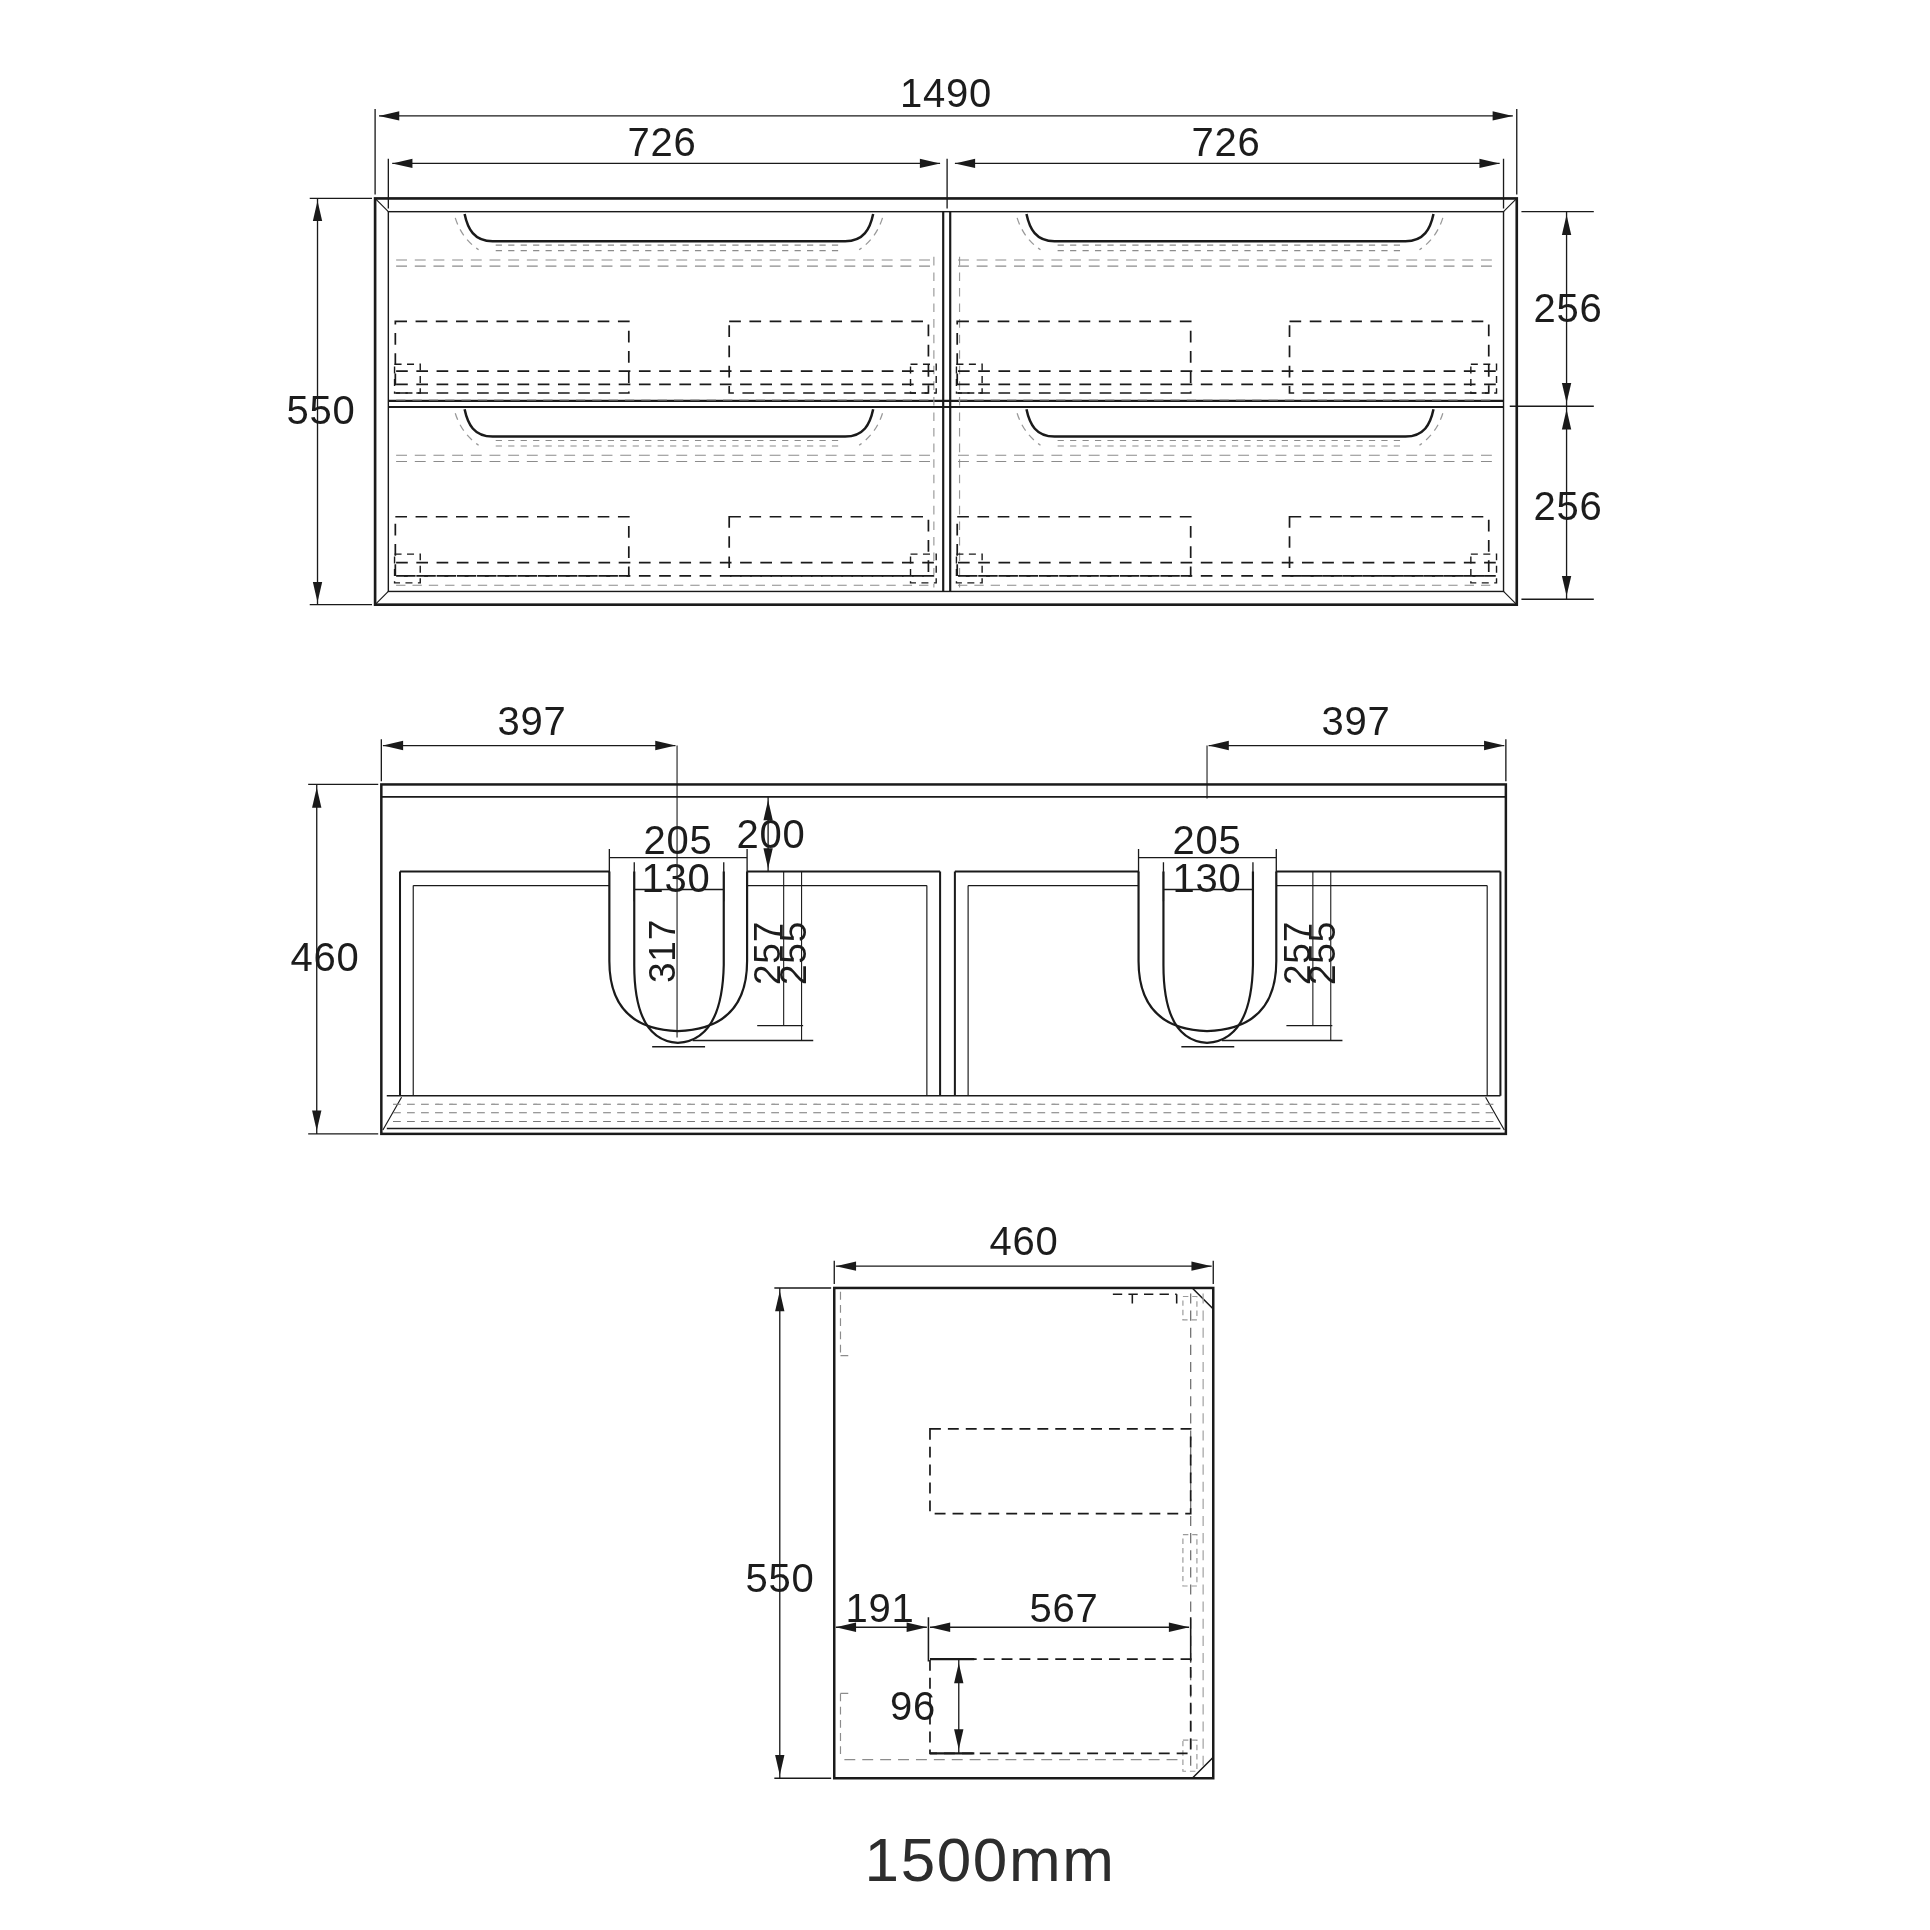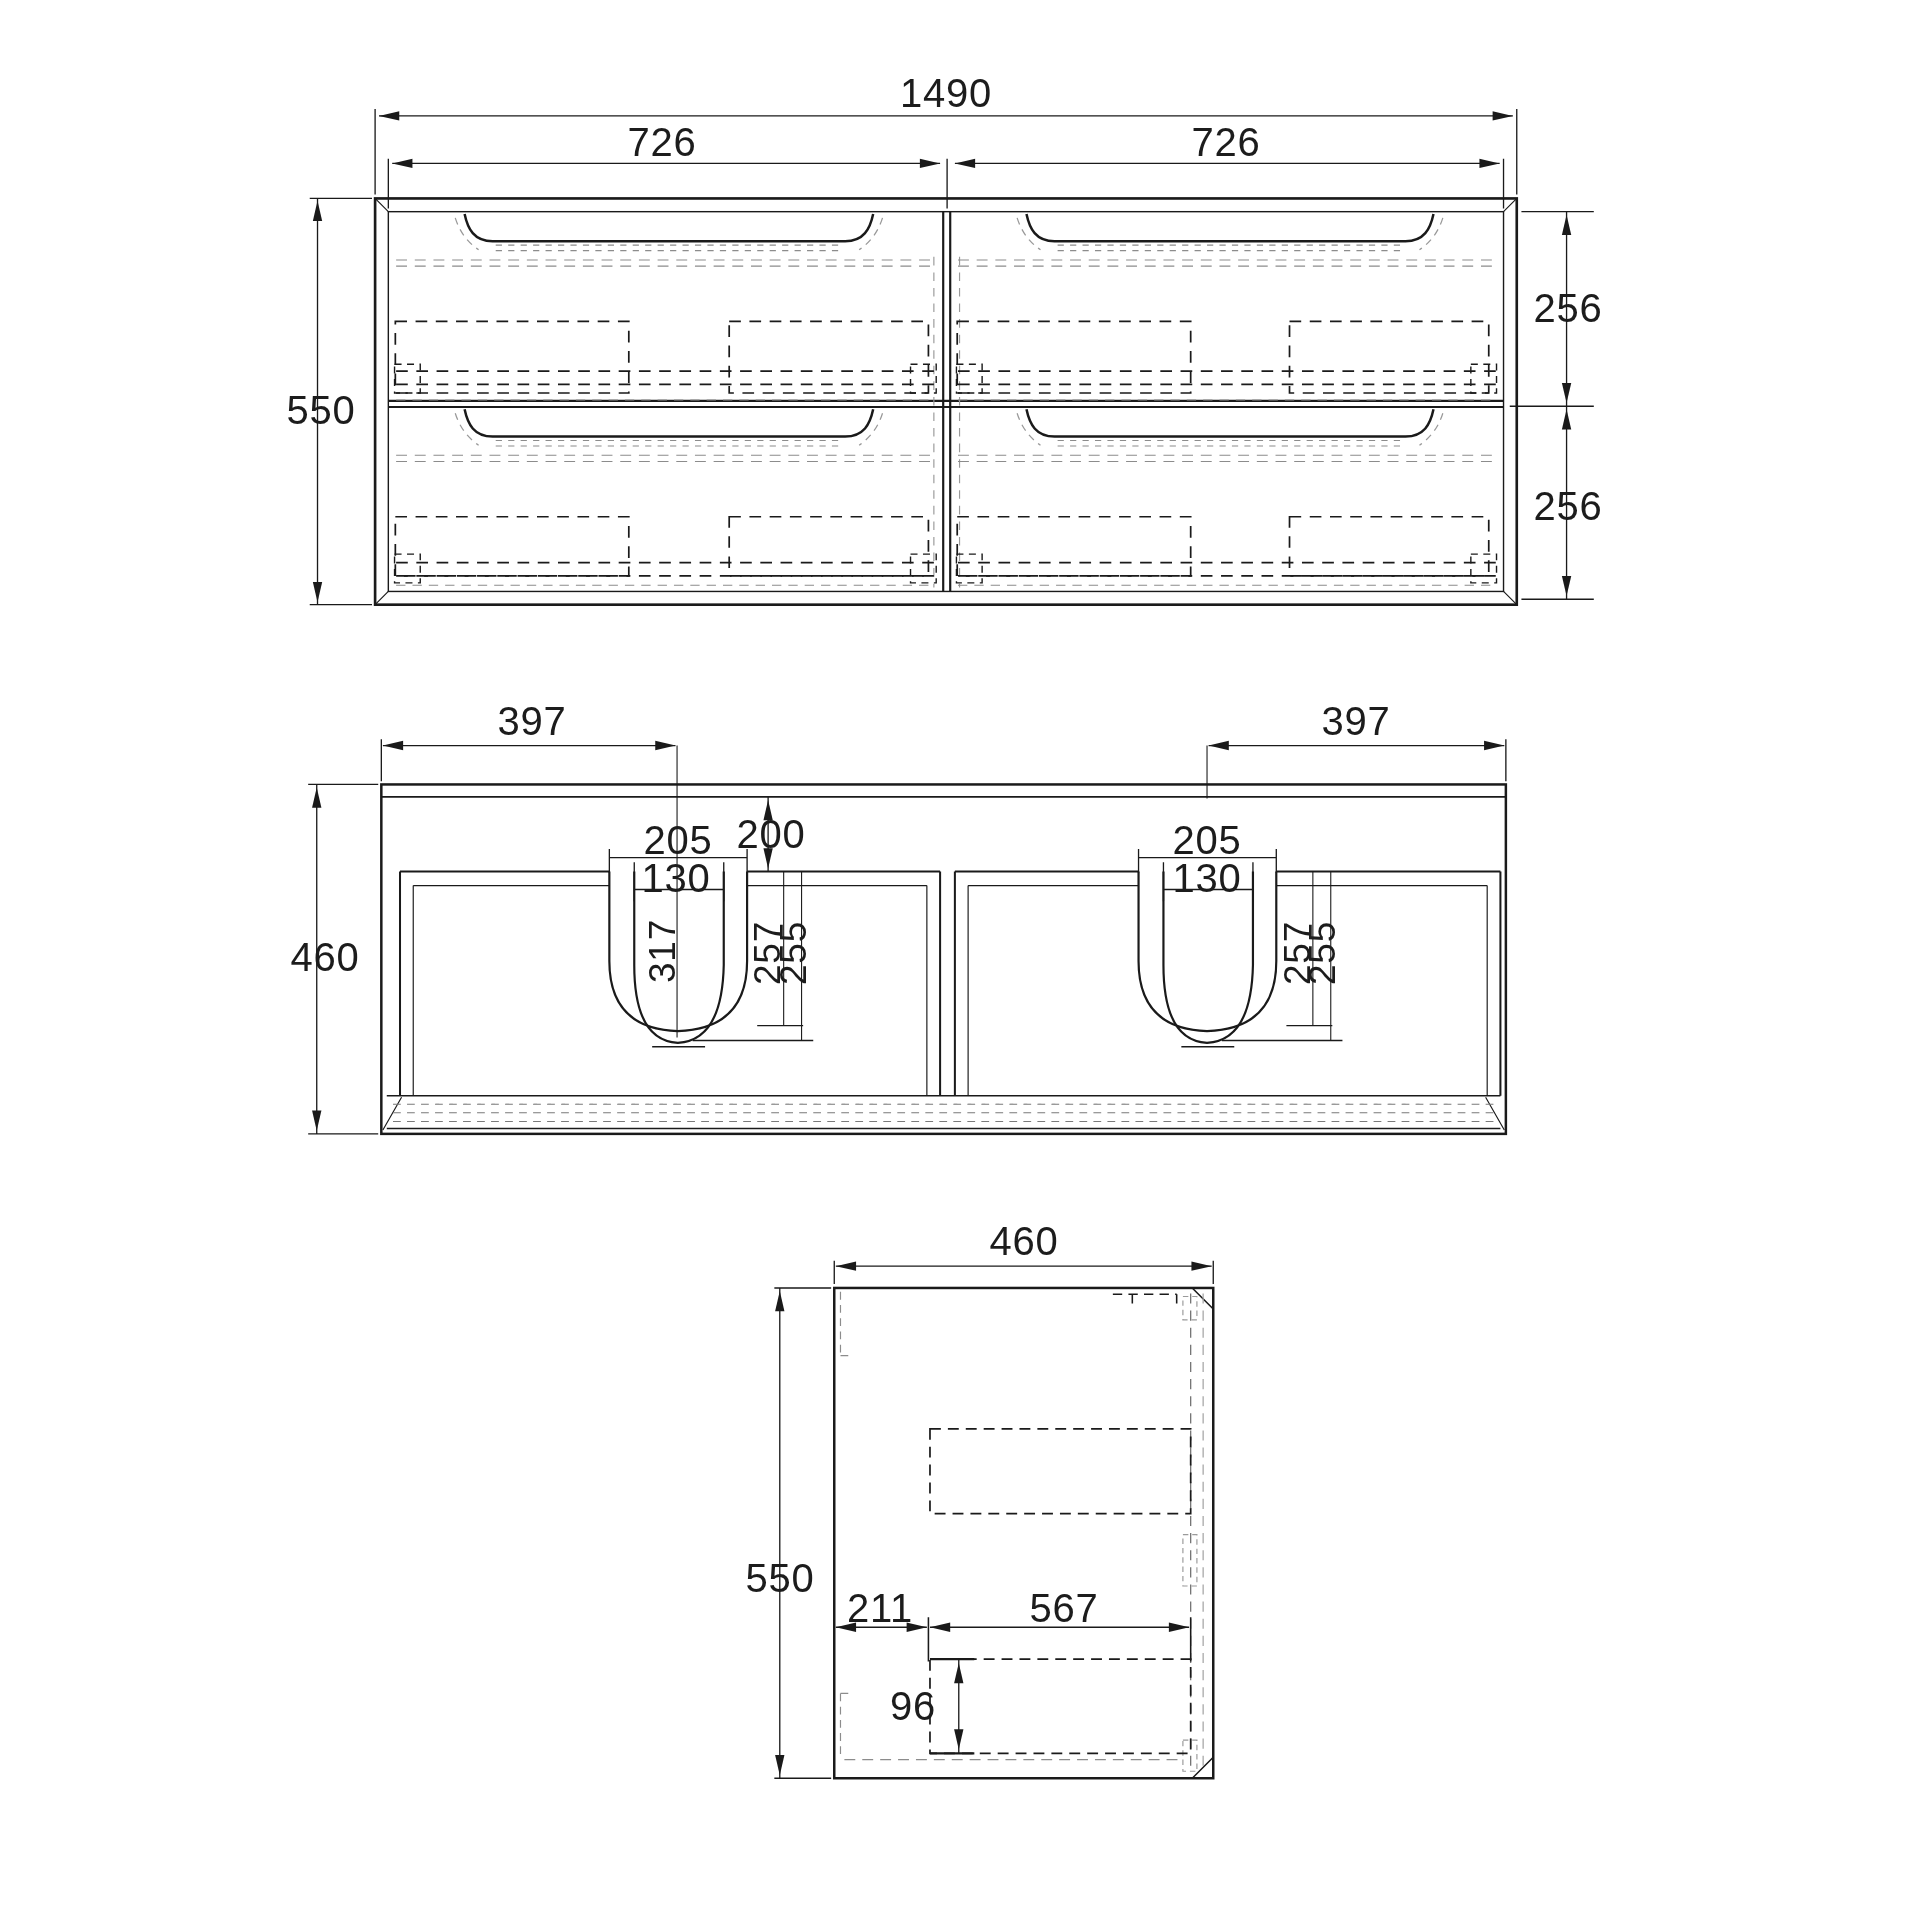--- a/index.html
+++ b/index.html
@@ -225,18 +225,19 @@
   <div class="dim-label rot" style="left:662px;top:951px">317</div>
   <div class="dim-label rot" style="left:767px;top:953px">257</div>
   <div class="dim-label rot" style="left:793px;top:953px">255</div>
   <div class="dim-label" style="left:1207px;top:840px">205</div>
   <div class="dim-label" style="left:1207px;top:878px">130</div>
   <div class="dim-label rot" style="left:1297px;top:953px">257</div>
   <div class="dim-label rot" style="left:1322px;top:953px">255</div>
 
   <div class="dim-label" style="left:1024px;top:1241px">460</div>
   <div class="dim-label" style="left:780px;top:1578px">550</div>
-  <div class="dim-label" style="left:880px;top:1608px">211</div>
+  <div class="dim-label" style="left:880px;top:1608px">191</div>
   <div class="dim-label" style="left:1064px;top:1608px">567</div>
   <div class="dim-label" style="left:913px;top:1706px">96</div>
 
+  <div class="caption" style="left:990px;top:1859px">1500mm</div>
 </div>
 
 
 </body></html>

